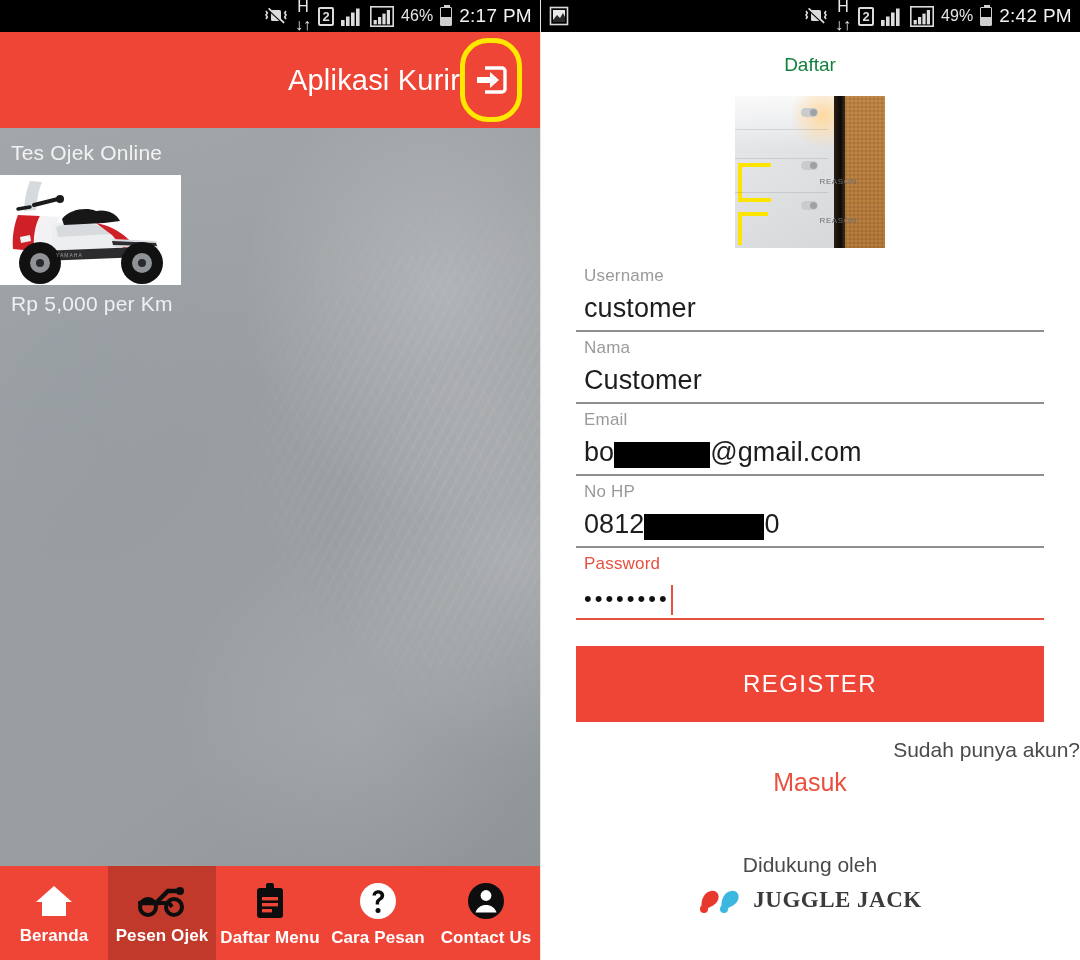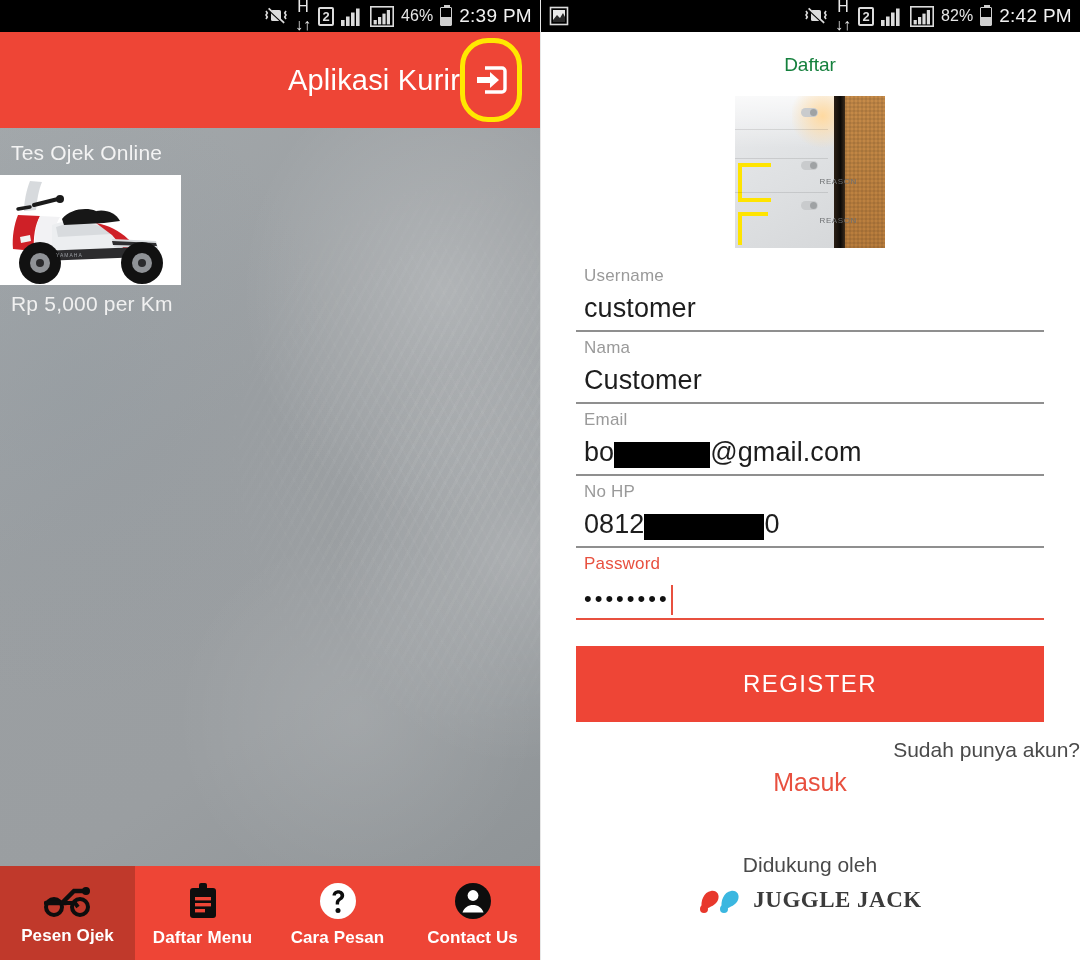--- a/index.html
+++ b/index.html
@@ -178,21 +178,21 @@
               <rect x="8" y="11" width="3.2" height="7.4"></rect>
               <rect x="12.4" y="7.6" width="3.2" height="10.8"></rect>
               <rect x="16.8" y="4" width="3.2" height="14.4"></rect>
             </g>
           </svg>
         </span>
         <span class="sb-pct">46%</span>
         <span class="batt">
             <i></i>
           </span>
-        <span class="sb-time">2:39 PM</span>
+        <span class="sb-time">2:17 PM</span>
       </div>
     </div>
 
     <div class="appbar">
       <div class="appbar-title">Aplikasi Kurir</div>
       <div class="logout-wrap">
         <span class="ico">
           <svg width="40" height="40" viewBox="0 0 40 40">
             <path d="M14 8 H31 A3 3 0 0 1 34 11 V29 A3 3 0 0 1 31 32 H14" fill="none" stroke="#fff" stroke-width="3.4" stroke-linejoin="round"></path>
             <path d="M6 20 H24" stroke="#fff" stroke-width="6" stroke-linecap="butt"></path>
@@ -241,20 +241,28 @@
             <path d="M20 62 L30 60 L31 66 L21 68 Z" fill="#f3f3f3"></path>
             <text x="56" y="82" font-family="Liberation Sans, sans-serif" font-size="5" fill="#9a9ea2" letter-spacing="1">YAMAHA</text>
           </svg>
         </div>
         <div class="card-price">Rp 5,000 per Km</div>
       </div>
     </div>
 
     <div class="bottomnav">
 
+      <div class="navitem">
+        <span class="ico">
+          <svg width="40" height="34" viewBox="0 0 40 34">
+            <path d="M20 2 L38 18 H32 V32 H8 V18 H2 Z" fill="#fff"></path>
+          </svg>
+        </span>
+        <span class="navlabel">Beranda</span>
+      </div>
 
       <div class="navitem active">
         <span class="ico">
           <svg width="48" height="34" viewBox="0 0 48 34">
             <g fill="none" stroke="#0d0d0d" stroke-width="4">
               <circle cx="10" cy="23" r="8"></circle>
               <circle cx="36" cy="23" r="8"></circle>
             </g>
             <path d="M2 19 L22 19" stroke="#0d0d0d" stroke-width="4.5" stroke-linecap="round"></path>
             <path d="M18 19 L30 7 L40 7" stroke="#0d0d0d" stroke-width="4.5" stroke-linecap="round" fill="none"></path>
@@ -350,21 +358,21 @@
           <svg width="24" height="21" viewBox="0 0 24 21">
             <rect x="0.8" y="0.8" width="22.4" height="19.4" fill="none" stroke="#dcdcdc" stroke-width="1.6"></rect>
             <g fill="#dcdcdc">
               <rect x="3.6" y="14" width="3.2" height="4.4"></rect>
               <rect x="8" y="11" width="3.2" height="7.4"></rect>
               <rect x="12.4" y="7.6" width="3.2" height="10.8"></rect>
               <rect x="16.8" y="4" width="3.2" height="14.4"></rect>
             </g>
           </svg>
         </span>
-        <span class="sb-pct">82%</span>
+        <span class="sb-pct">49%</span>
         <span class="batt">
             <i></i>
           </span>
         <span class="sb-time">2:42 PM</span>
       </div>
     </div>
 
     <div class="right-body">
 
       <div class="page-title">Daftar</div>

